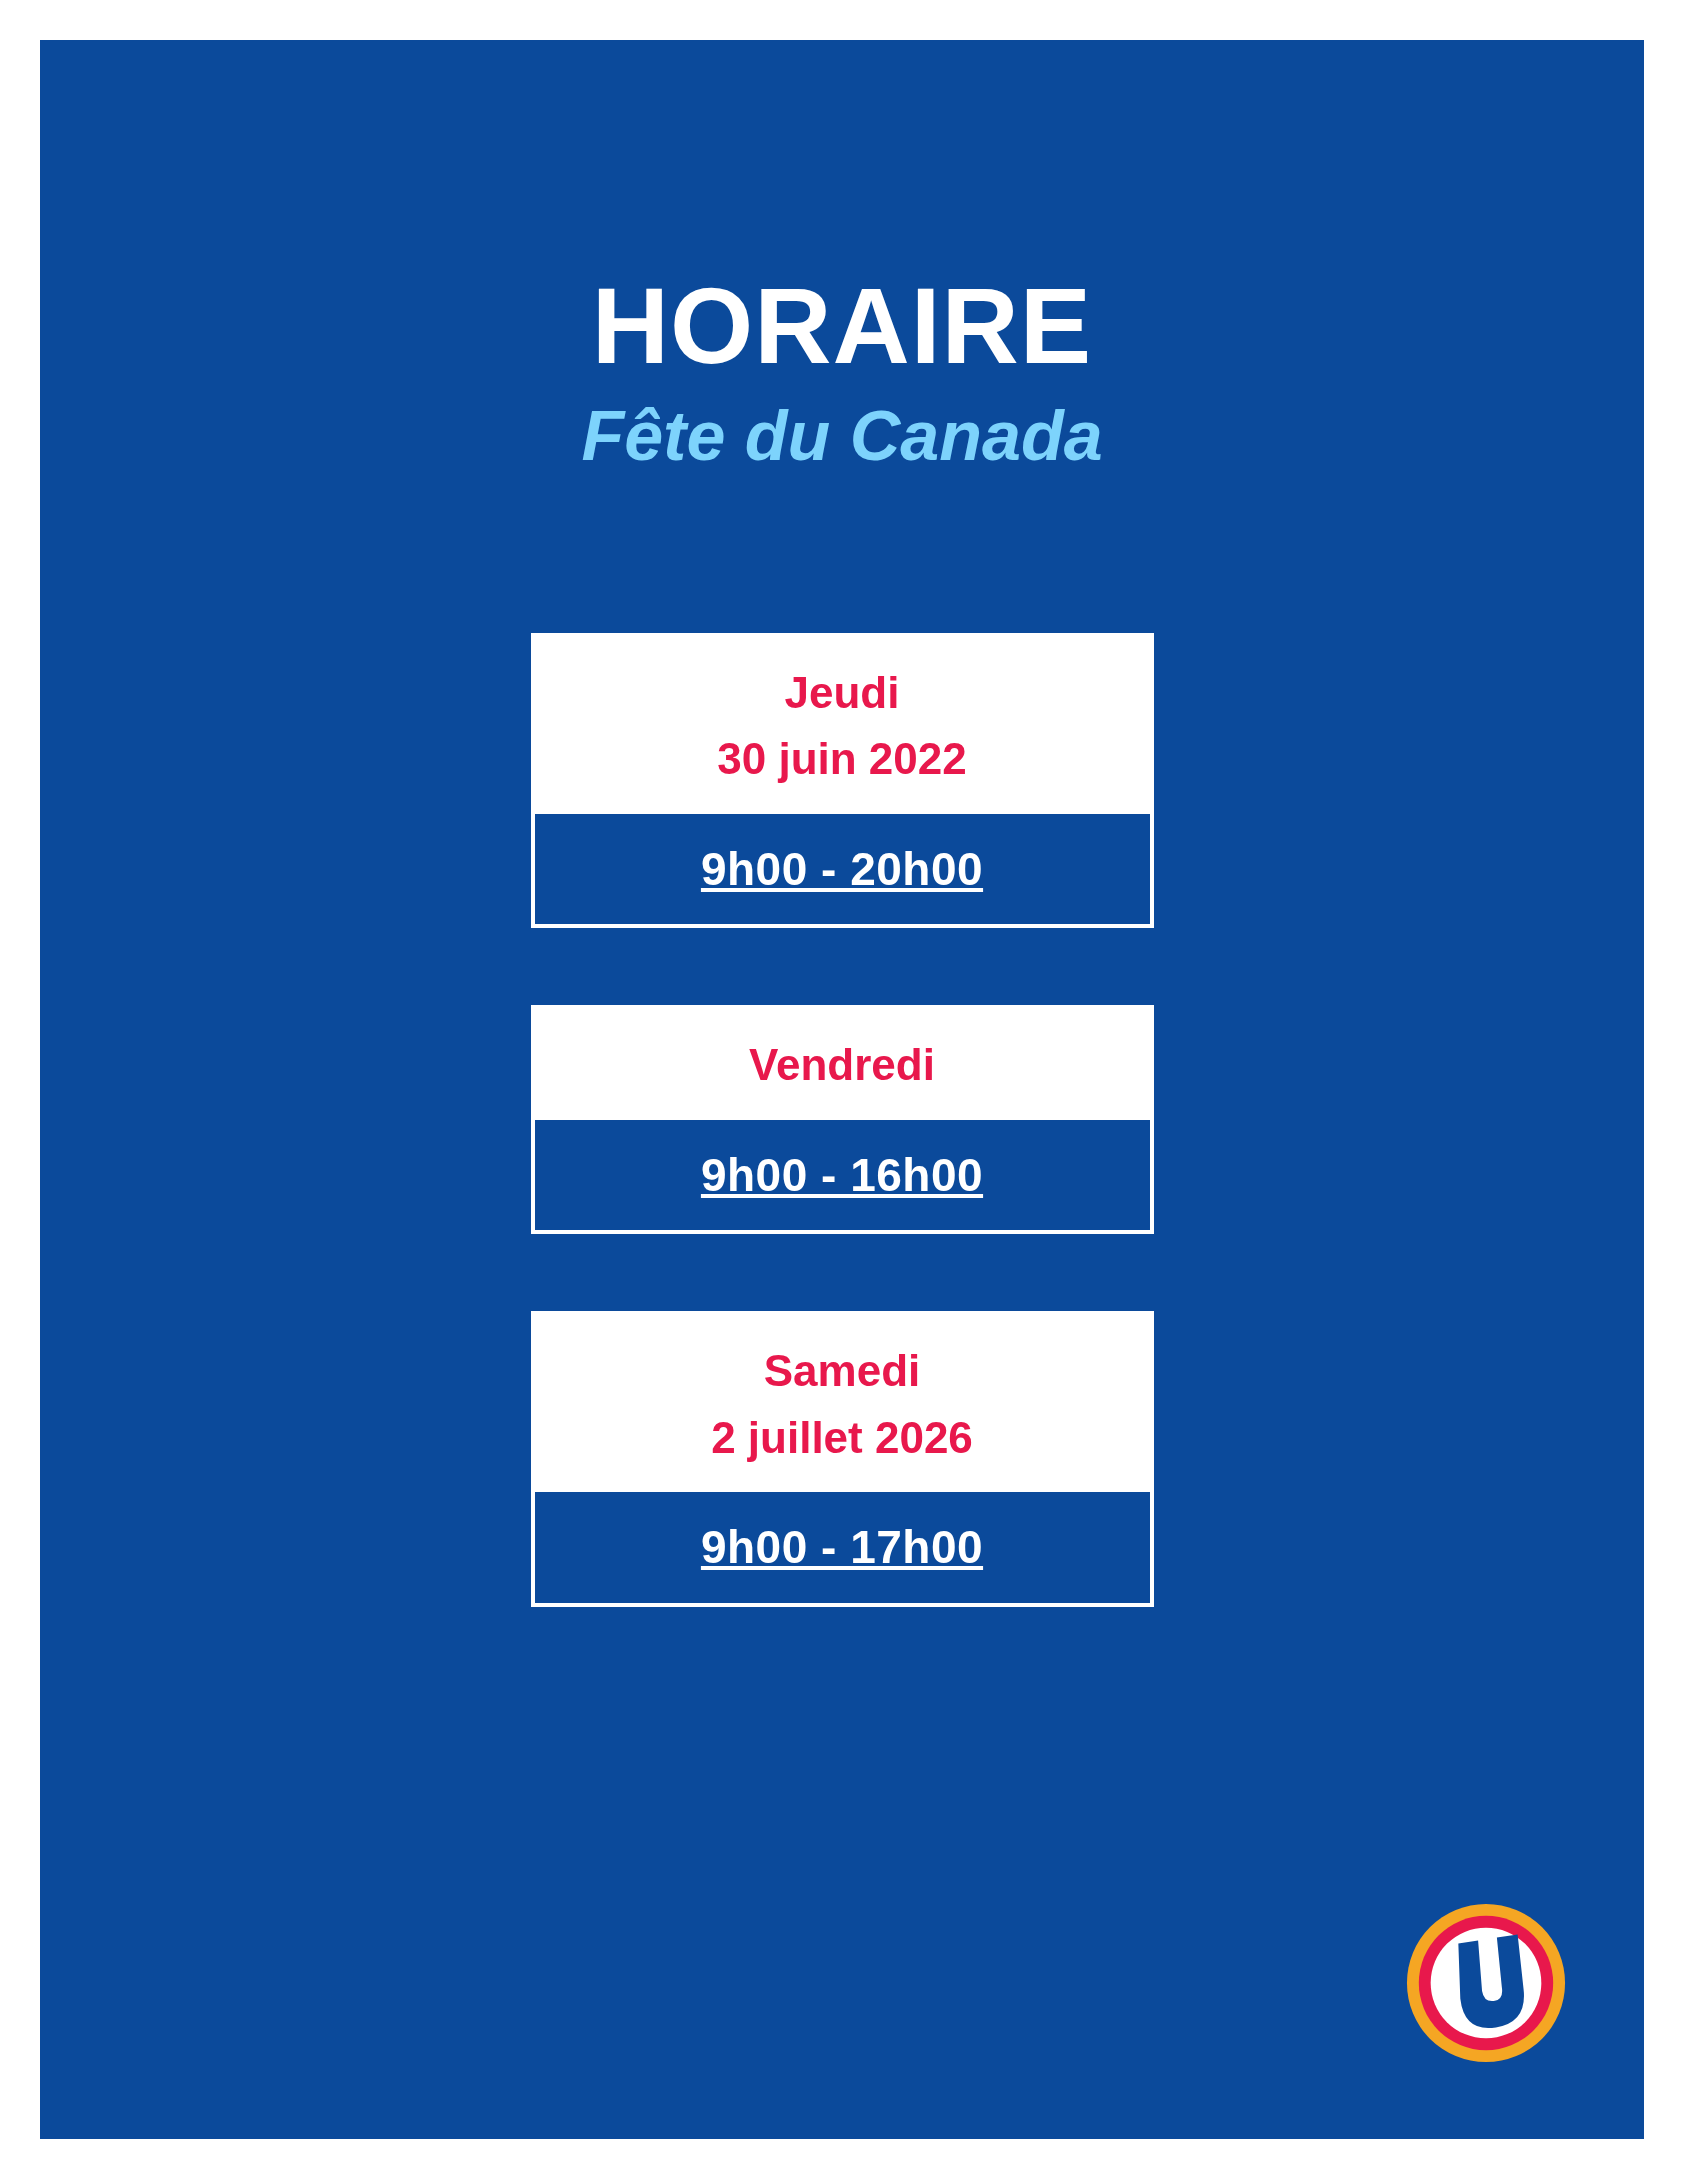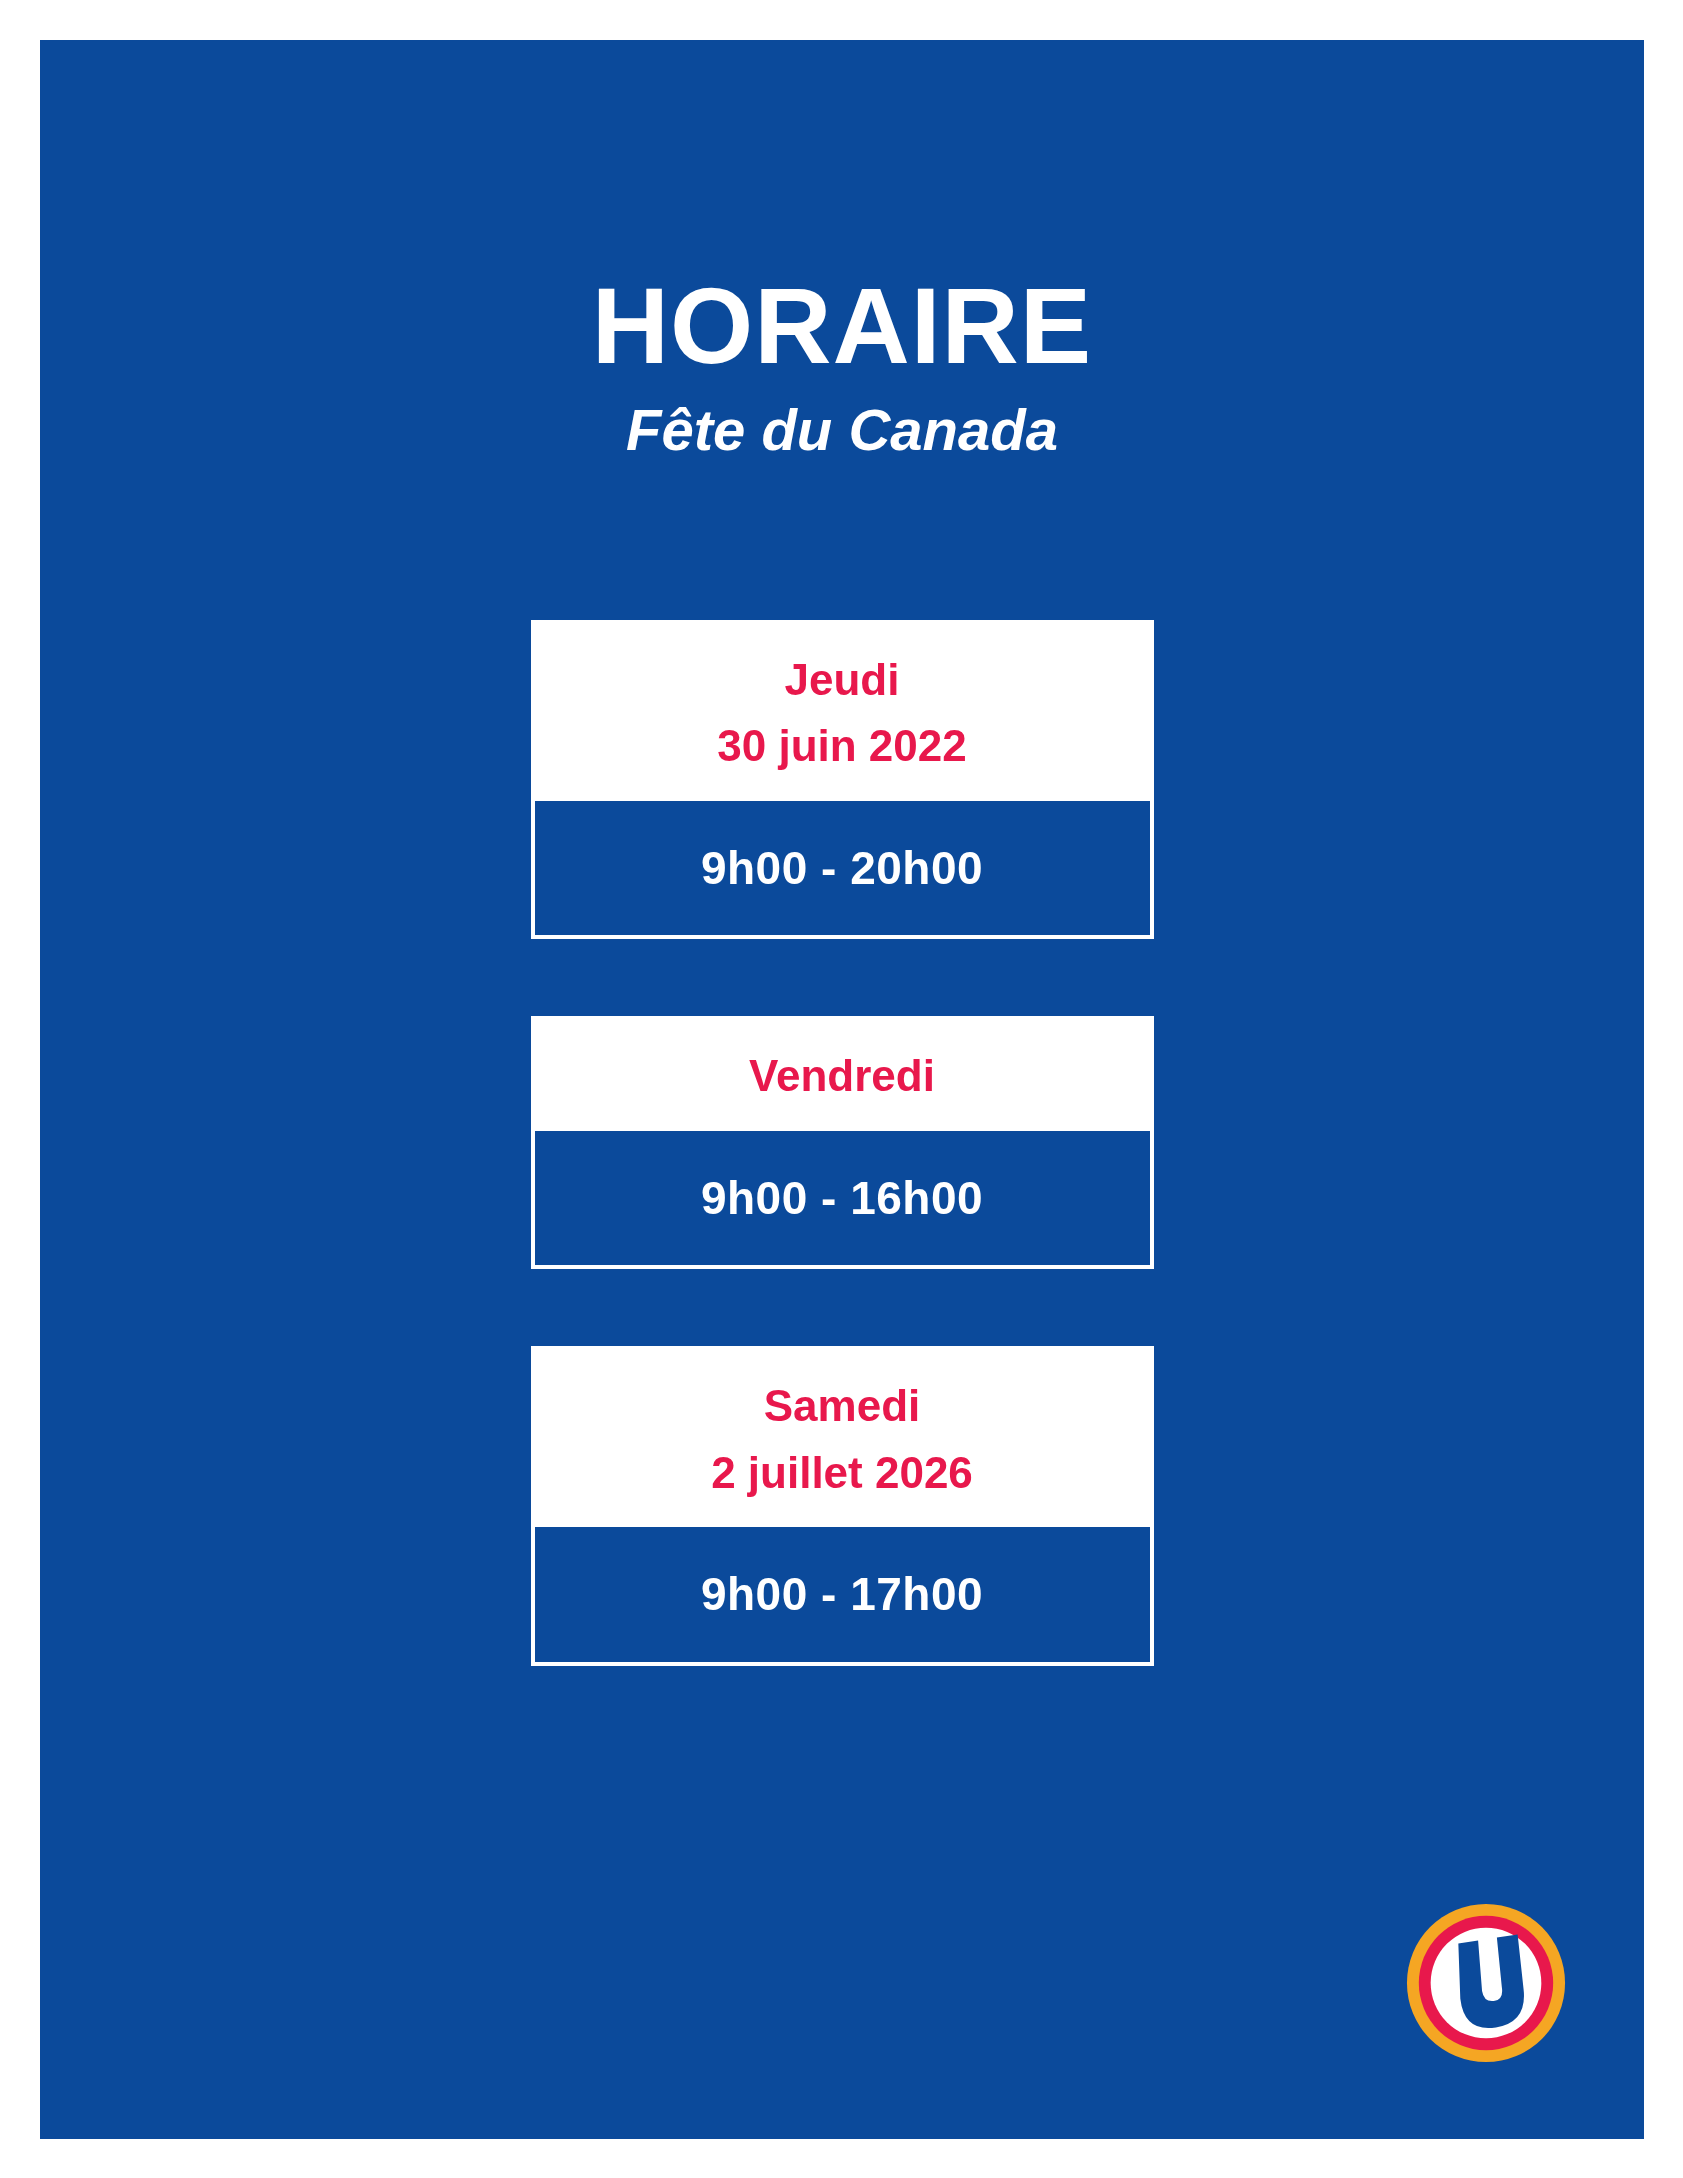--- a/index.html
+++ b/index.html
@@ -32,24 +32,24 @@
   .title {
     font-size: 107px;
     font-weight: bold;
     color: #ffffff;
     letter-spacing: 1px;
     line-height: 1.0;
     margin: 10px;
   }
 
   .subtitle {
-    font-size: 58px;
+    font-size: 70px;
     font-weight: bold;
     font-style: italic;
-    color: #ffffff;
+    color: #7dd3fc;
     line-height: 1.1;
     margin: 18px 0 0 0;
   }
 
   .cards {
     margin-top: 158px;
     display: flex;
     flex-direction: column;
     align-items: center;
     gap: 77px;
@@ -89,22 +89,23 @@
     border-top: 4px solid #ffffff;
     padding: 30px 10px 30px 10px;
     text-align: center;
   }
 
   .hours {
     font-size: 46px;
     font-weight: bold;
     color: #ffffff;
     line-height: 1.1;
-    margin: 12px;
+    margin: 0;
     letter-spacing: 0.5px;
+    text-decoration: underline;
   }
 
   .logo {
     position: absolute;
     right: 75px;
     bottom: 73px;
     width: 166px;
     height: 166px;
   }
 </style>

